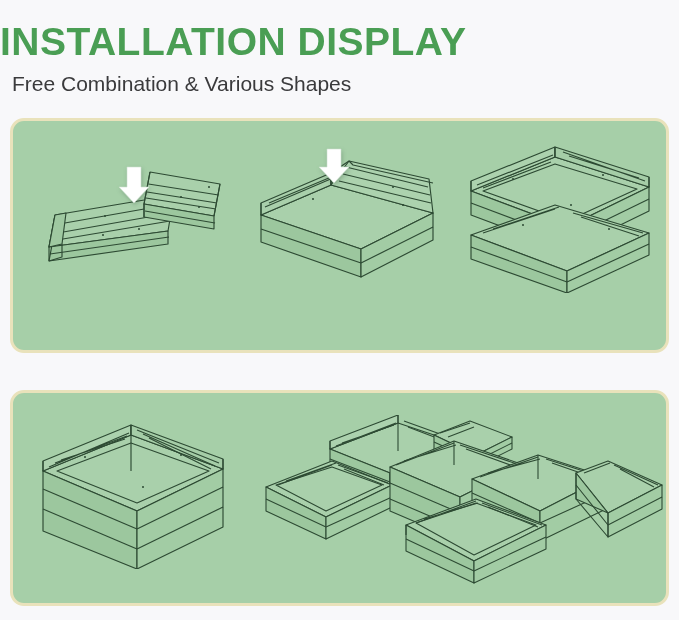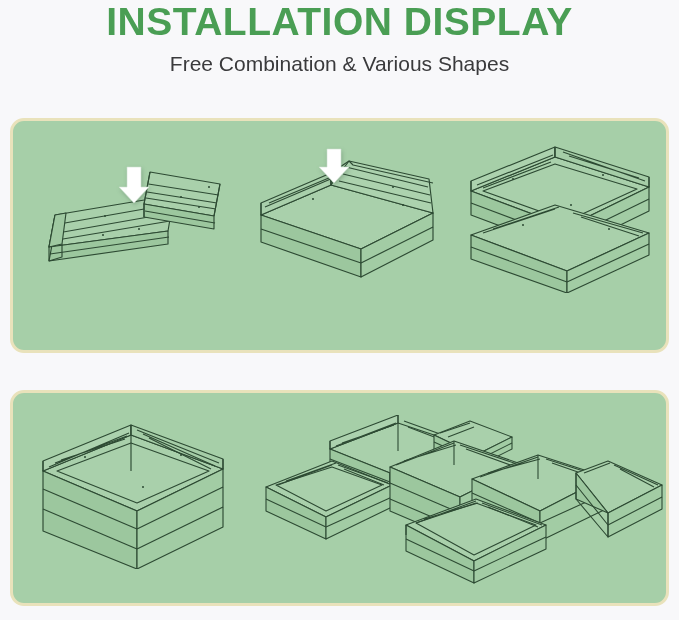--- a/index.html
+++ b/index.html
@@ -5,34 +5,34 @@
   html,body{margin:0;padding:0;}
   body{
     width:679px;height:620px;
     background:#f8f8fa;
     font-family:"Liberation Sans","DejaVu Sans",sans-serif;
     overflow:hidden;
     position:relative;
   }
   .header{
     width:100%;
-    text-align:center;
-    padding-top:0;
+    text-align:left;
+    padding-top:20px;
     box-sizing:border-box;
   }
   .title{
     margin:0;
     font-size:39px;
     line-height:44px;
     font-weight:bold;
     color:#4a9e54;
     letter-spacing:0.5px;
   }
   .subtitle{
-    margin:0;
+    margin:12px;
     margin-top:7px;
     font-size:21px;
     line-height:26px;
     font-weight:normal;
     color:#3a3a3c;
   }
   .panel{
     position:absolute;
     left:10px;
     width:659px;

